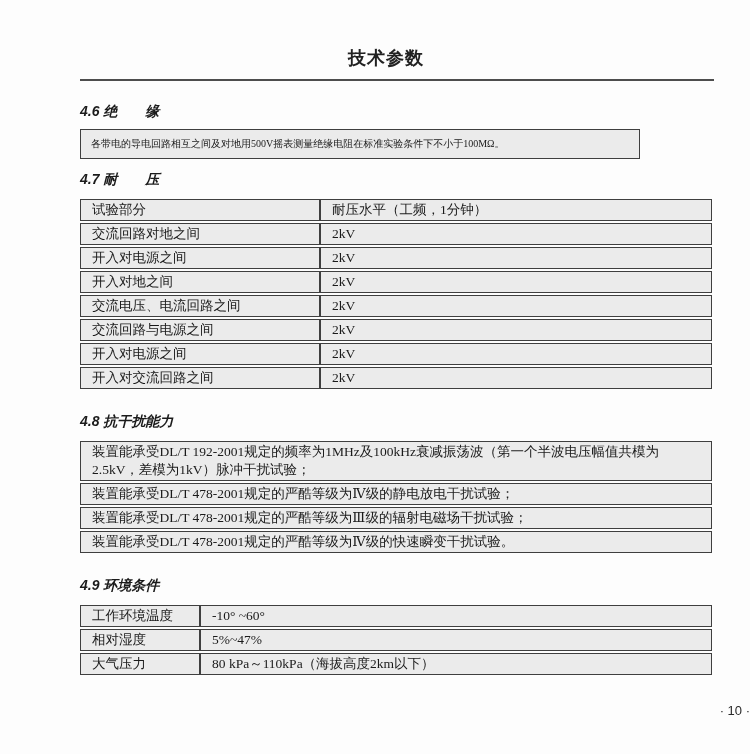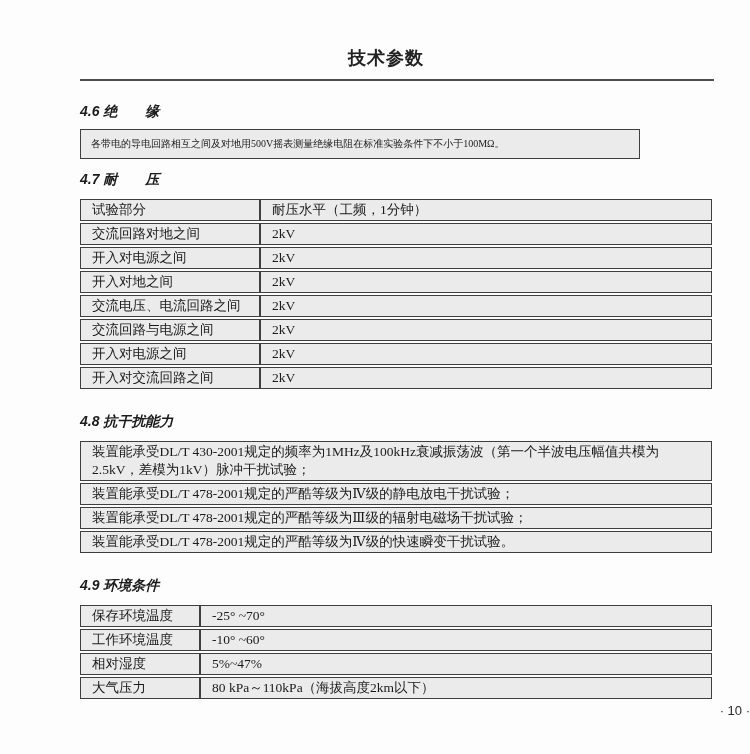--- a/index.html
+++ b/index.html
@@ -50,21 +50,21 @@
     border: 1px solid #3f3f3f;
     background: #ebebeb;
     font-size: 13.5px;
     line-height: 18px;
     padding: 1px 8px 1px 11px;
     vertical-align: middle;
     overflow: hidden;
     white-space: nowrap;
   }
   table.tbl td.wrap { white-space: normal; }
-  table.two-col td.c1 { width: 180px; }
+  table.two-col td.c1 { width: 240px; }
   table.env td.c1 { width: 120px; }
   .notebox {
     width: 560px;
     border: 1px solid #3f3f3f;
     background: #ebebeb;
     font-size: 10px;
     line-height: 24px;
     padding: 2px 10px;
     margin-top: 2px;
   }
@@ -125,41 +125,37 @@
       <td class="c1">开入对交流回路之间</td>
       <td>2kV</td>
     </tr>
   </tbody>
     </table>
 
   <div class="heading">4.8 抗干扰能力</div>
   <table class="tbl">
     <tbody>
         <tr>
-      <td class="wrap">装置能承受DL/T 430-2001规定的频率为1MHz及100kHz衰减振荡波（第一个半波电压幅值共模为2.5kV，差模为1kV）脉冲干扰试验；</td>
+      <td class="wrap">装置能承受DL/T 192-2001规定的频率为1MHz及100kHz衰减振荡波（第一个半波电压幅值共模为2.5kV，差模为1kV）脉冲干扰试验；</td>
     </tr>
     <tr>
       <td class="wrap">装置能承受DL/T 478-2001规定的严酷等级为Ⅳ级的静电放电干扰试验；</td>
     </tr>
     <tr>
       <td class="wrap">装置能承受DL/T 478-2001规定的严酷等级为Ⅲ级的辐射电磁场干扰试验；</td>
     </tr>
     <tr>
       <td class="wrap">装置能承受DL/T 478-2001规定的严酷等级为Ⅳ级的快速瞬变干扰试验。</td>
     </tr>
   </tbody>
     </table>
 
   <div class="heading">4.9 环境条件</div>
   <table class="tbl env">
     <tbody>
-        <tr>
-      <td class="c1">保存环境温度</td>
-      <td>-25° ~70°</td>
-    </tr>
     <tr>
       <td class="c1">工作环境温度</td>
       <td>-10° ~60°</td>
     </tr>
     <tr>
       <td class="c1">相对湿度</td>
       <td>5%~47%</td>
     </tr>
     <tr>
       <td class="c1">大气压力</td>

